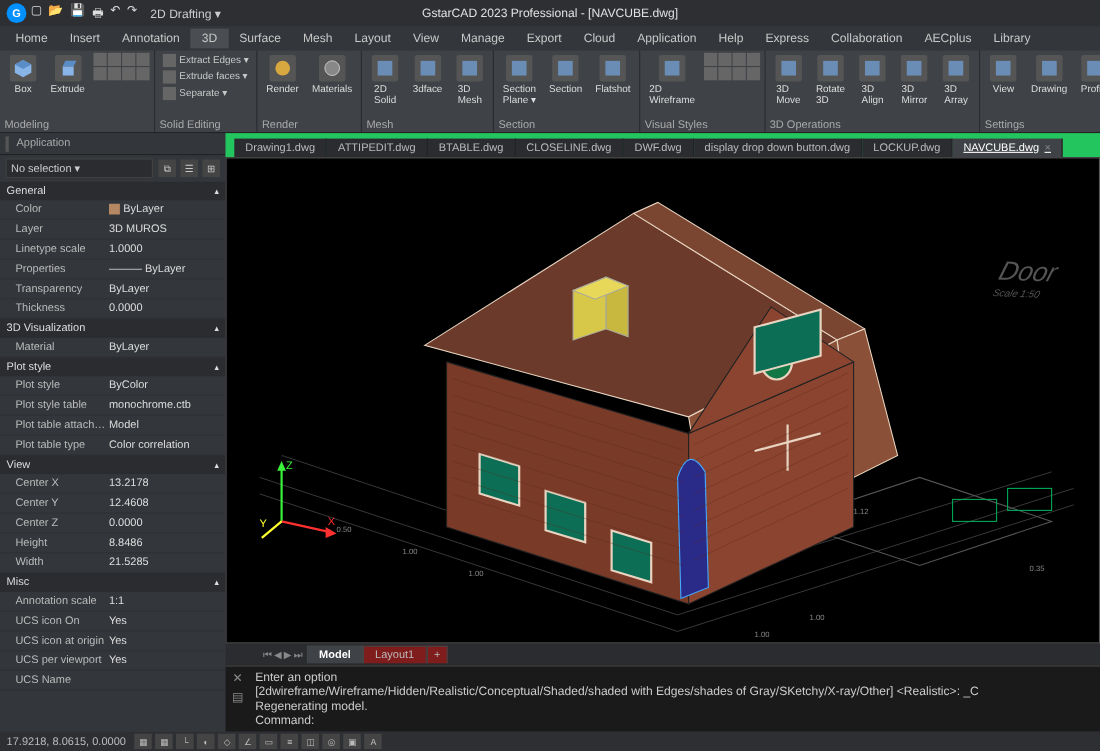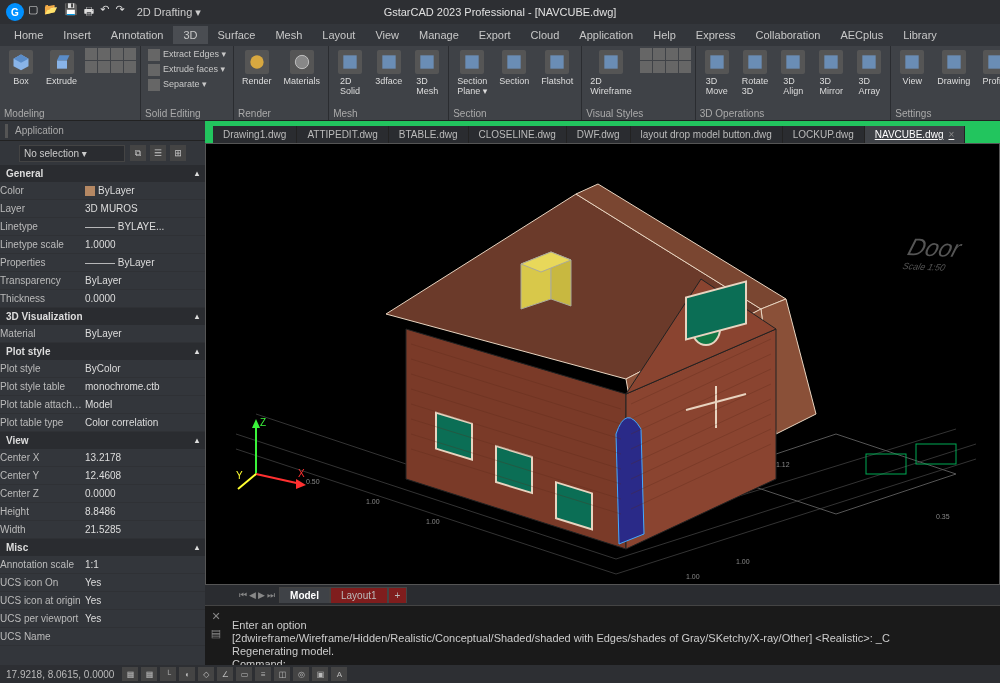--- a/index.html
+++ b/index.html
@@ -22,47 +22,47 @@
 .mini-list { display:flex; flex-direction:column; gap:1px; font-size:9px; }
 .mini-list div { display:flex; align-items:flex-start; gap:3px; padding:1px 3px; cursor:pointer; white-space:nowrap; }
 .sm-ic { width:12px; height:12px; background:#666; display:inline-block; }
 .palette-grid { display:grid; grid-template-columns:repeat(4,12px); grid-auto-rows:12px; gap:1px; }
 .palette-grid div { background:#666; cursor:pointer; }
 
 .main { display:flex; height:calc(683px - 24px - 22px - 75px - 18px); }
 .props { width:205px; background:#33363b; display:flex; flex-direction:column; overflow:hidden; }
 .props-hdr { height:20px; display:flex; align-items:center; padding:0 5px; gap:3px; font-size:10px; color:#aaa; border-bottom:1px solid #222; }
 .vbar { width:3px; background:#555; margin-right:4px; height:14px;}
-.props-tb { height:24px; display:flex; align-items:center; padding:0 19px; gap:5px; }
+.props-tb { height:24px; display:flex; align-items:center; padding:0 5px; gap:5px; }
 .props-sel { flex:1; background:#2a2c30; border:1px solid #444; padding:2px 4px; font-size:10px; color:#ccc; }
 .props-btns { display:flex; gap:4px; }
 .pbtn { width:16px; height:16px; background:#444; cursor:pointer; display:flex; align-items:center; justify-content:center; font-size:9px; }
 .props-body { flex:1; overflow-y:auto; }
-.pgroup-h { background:#2a2c30; padding:3px 6px; font-size:10px; font-weight:bold; color:#ddd; display:flex; justify-content:space-between; align-items:center; cursor:pointer; }
+.pgroup-h { background:#2a2c30; padding:3px 6px; font-size:10px; font-weight:normal; color:#ddd; display:flex; justify-content:space-between; align-items:center; cursor:pointer; }
 .pgroup-h .chev { font-size:8px; }
-.prow { display:flex; padding:3px 4px 3px 0; font-size:10px; border-bottom:1px solid #2f3135; }
+.prow { display:flex; padding:3px 4px 3px 14px; font-size:10px; border-bottom:1px solid #2f3135; }
 .prow .pk { width:85px; color:#bbb; white-space:nowrap; overflow:hidden; text-overflow:ellipsis; }
 .prow .pv { flex:1; color:#ddd; white-space:nowrap; overflow:hidden; text-overflow:ellipsis; }
 .swatch { width:10px; height:10px; display:inline-block; vertical-align:middle; margin-right:3px; }
 
 .canvas-area { flex:1; display:flex; flex-direction:column; background:#33363b; }
 .doctabs { height:22px; display:flex; align-items:flex-end; background:#22c55e; padding-left:8px; gap:0; }
 .dtab { padding:3px 10px; font-size:10px; background:#2a2c30; border-right:1px solid #222; cursor:pointer; color:#bbb; }
 .dtab.active { background:#3f4247; color:#fff;text-decoration:underline; }
 .dtab .close { margin-left:5px; color:#888; }
 .viewport { flex:1; background:#000; position:relative; overflow:hidden; border:1px solid #555;}
 .modeltabs { height:20px; display:flex; align-items:center; padding-left:30px; gap:0; background:#2a2c30; }
 .mtab { padding:2px 10px; font-size:10px; cursor:pointer; color:#bbb; background:#7f1d1d; border:1px solid #444; border-bottom:none; }
 .mtab.active { background:#3f4247; color:#fff; font-weight:bold; }
 .mtab.plus { padding:2px 6px; }
 .mtab-nav { display:flex; gap:2px; padding:0 4px; }
 .mtab-nav span { font-size:9px; color:#888; cursor:pointer; }
 .cmd-area { height:60px; background:#1a1a1a; border-top:1px solid #444; display:flex; }
 .cmd-icons { width:22px; display:flex; flex-direction:column; align-items:center; justify-content:flex-start; gap:4px; padding-top:4px; color:#888; }
-.cmd-text { flex:1; font-family:Consolas,monospace; font-size:11px; color:#ccc; padding:13px 5px; white-space:pre; overflow:hidden; }
+.cmd-text { flex:1; font-family:Consolas,monospace; font-size:11px; color:#ccc; padding:3px 5px; white-space:pre; overflow:hidden; }
 .statusbar { height:18px; background:#2d2f33; display:flex; align-items:center; padding:0 6px; gap:8px; font-size:10px; color:#bbb; }
 .statusbar .sbtn { width:16px; height:14px; background:#444; cursor:pointer; display:flex; align-items:center; justify-content:center; font-size:8px; }
 .sb-icons { display:flex; gap:3px; }
 
 
 .ucs { position:absolute; left:30px; bottom:90px; }
 .house { position:absolute; left:120px; top:-10px; }
 .floor-dims { position:absolute; left:10px; top:230px; }
 .dim-text { fill:#888; font-size:7px; font-family:Arial; }
 .door-label { position:absolute; right:40px; top:90px; color:#555; font-size:24px; font-style:italic; transform:skewX(-15deg) rotate(2deg);}
@@ -351,24 +351,20 @@
         </div>
         <div class="prow">
           <div class="pk">Color</div>
           <div class="pv"><span class="swatch" style="background:#b58863"></span>ByLayer</div>
         </div>
         <div class="prow">
           <div class="pk">Layer</div>
           <div class="pv">3D MUROS</div>
         </div>
         <div class="prow">
-          <div class="pk">Linetype</div>
-          <div class="pv">——— BYLAYE...</div>
-        </div>
-        <div class="prow">
           <div class="pk">Linetype scale</div>
           <div class="pv">1.0000</div>
         </div>
         <div class="prow">
           <div class="pk">Properties</div>
           <div class="pv">——— ByLayer</div>
         </div>
         <div class="prow">
           <div class="pk">Transparency</div>
           <div class="pv">ByLayer</div>
@@ -456,21 +452,21 @@
       </div>
   </div>
 
   <div class="canvas-area">
     <div class="doctabs" id="doctabs">
         <div class="dtab">Drawing1.dwg</div>
         <div class="dtab">ATTIPEDIT.dwg</div>
         <div class="dtab">BTABLE.dwg</div>
         <div class="dtab">CLOSELINE.dwg</div>
         <div class="dtab">DWF.dwg</div>
-        <div class="dtab">layout drop model button.dwg</div>
+        <div class="dtab">display drop down button.dwg</div>
         <div class="dtab">LOCKUP.dwg</div>
         <div class="dtab active">NAVCUBE.dwg<span class="close">×</span></div>
       </div>
     <div class="viewport">
 
       <svg class="floor-dims" width="780" height="260">
         <g stroke="#555" stroke-width="0.6" fill="none">
           <path d="M20 60 L400 185 L760 70"></path>
           <path d="M20 75 L400 200 L760 85"></path>
           <path d="M40 40 L400 160 L740 55"></path>

